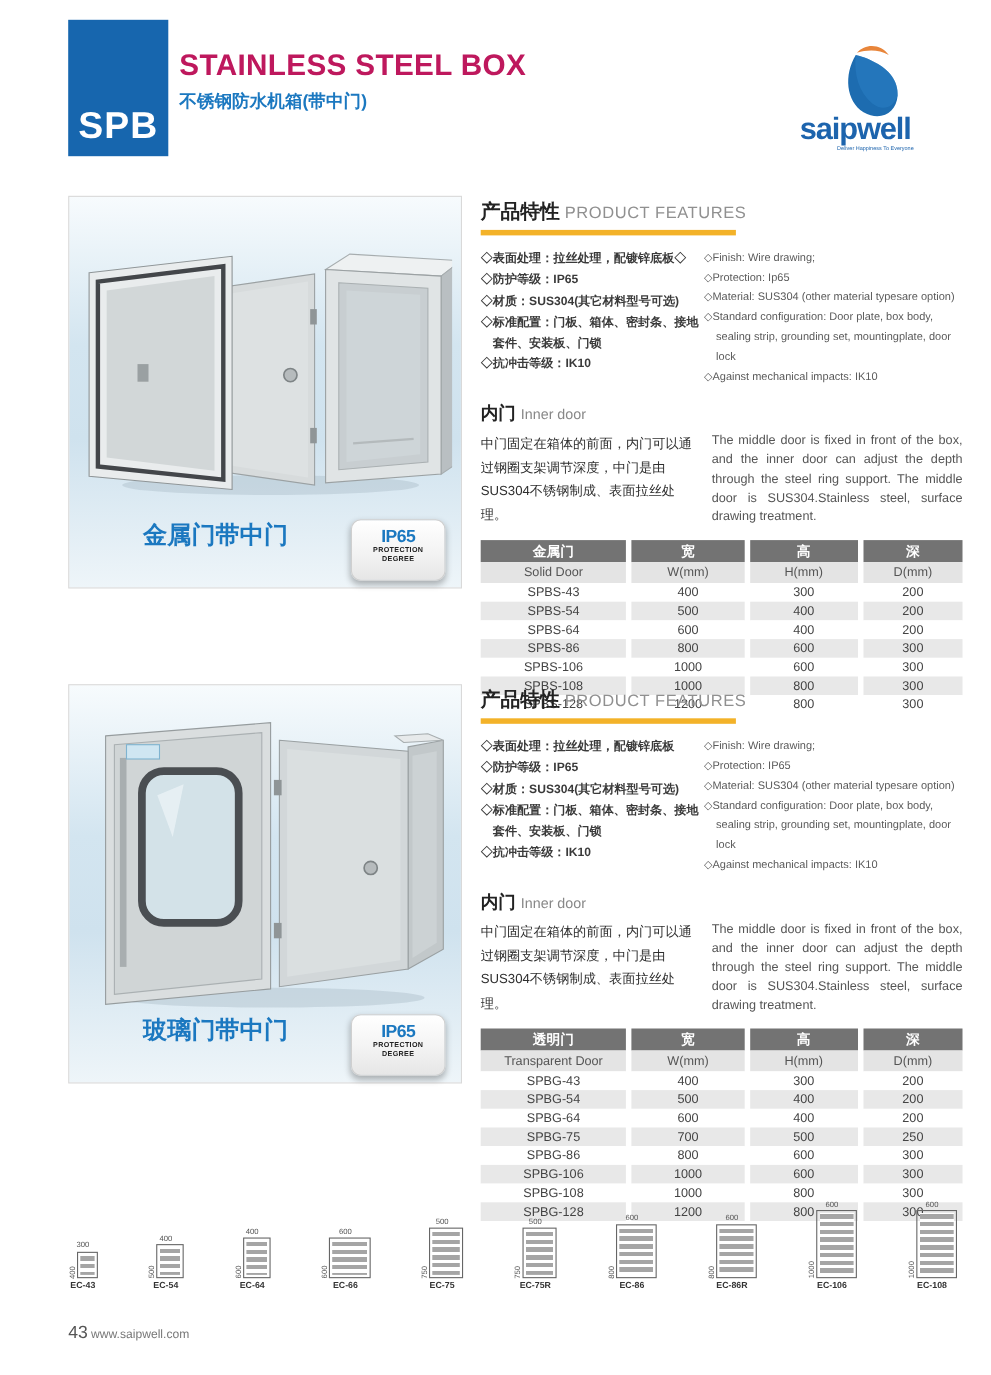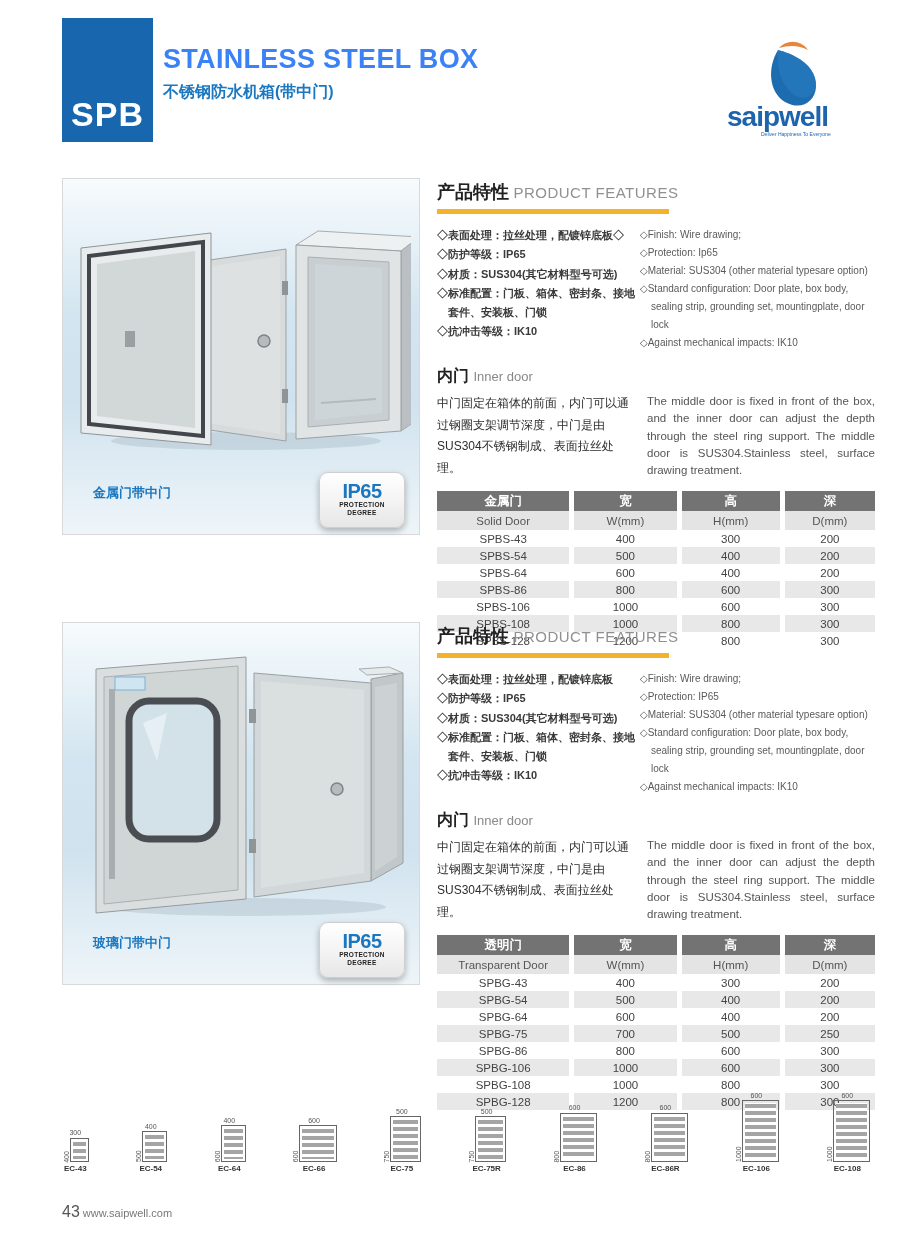--- a/index.html
+++ b/index.html
@@ -5,38 +5,38 @@
   * { margin:0; padding:0; box-sizing:border-box; }
   body { background:#ffffff; font-family:"Liberation Sans", sans-serif; }
   .page { position:relative; width:901px; height:1250px; background:#ffffff; overflow:hidden; }
 
   
   .header { position:absolute; left:62px; top:18px; width:810px; height:140px; }
   .spb-box { position:absolute; left:0; top:0; width:91px; height:124px; background:#1766ae;
              display:flex; align-items:flex-end; justify-content:center; padding-bottom:8px; }
   .spb-box span { color:#fff; font-size:34px; font-weight:bold; letter-spacing:1px; }
   .titles { position:absolute; left:101px; top:26px; }
-  .title-en { font-size:27px; font-weight:bold; color:#3b82f6; line-height:1.12; letter-spacing:0.3px; }
+  .title-en { font-size:27px; font-weight:bold; color:#be185d; line-height:1.12; letter-spacing:0.3px; }
   .title-cn { font-size:16px; font-weight:bold; color:#1b78c0; margin-top:8px; }
   .logo { position:absolute; right:16px; top:20px; width:135px; height:105px; }
 
   
   .product-section { position:absolute; left:62px; width:813px; }
   .sec1 { top:178px; height:420px; }
   .sec2 { top:622px; height:420px; }
   .img-frame { position:absolute; left:0; top:0; width:358px; border:1px solid #d9d9d9;
                background:linear-gradient(180deg,#f7fbfd 0%,#d3e5f0 38%,#cfe2ee 62%,#eef5f9 100%); }
   .sec1 .img-frame { height:357px; }
   .sec2 .img-frame { height:363px; }
-  .photo-caption { position:absolute; left:30px; right:120px; bottom:32px; text-align:left;
-                   font-size:13px; font-weight:bold; color:#1b78c0; }
+  .photo-caption { position:absolute; left:30px; right:120px; bottom:32px; text-align:center;
+                   font-size:22px; font-weight:bold; color:#1b78c0; }
   .ip-badge { position:absolute; right:14px; bottom:6px; width:86px; height:56px; border-radius:9px;
               background:linear-gradient(180deg,#ffffff 0%,#f3f3f3 55%,#e6e6e6 100%);
               border:1px solid #cfcfcf; box-shadow:0 3px 6px rgba(0,0,0,0.28); text-align:center; }
-  .ip-rating { font-size:20px; font-weight:bold; color:#1b78c0; line-height:1; margin-top:8px; letter-spacing:-0.5px; }
+  .ip-rating { font-size:16px; font-weight:bold; color:#1b78c0; line-height:1; margin-top:8px; letter-spacing:-0.5px; }
   .ip-sub { font-size:6.5px; font-weight:bold; color:#222; letter-spacing:0.3px; line-height:1.3; }
 
   .content { position:absolute; left:375px; top:0; width:438px; }
   .sec-heading { margin-top:2px; }
   .h-cn { font-size:18px; font-weight:bold; color:#222; }
   .h-en { font-size:15px; color:#909090; letter-spacing:0.5px; }
   .yellow-bar { width:232px; height:5px; background:#f3b229; margin-top:5px; }
 
   .feat-cols { display:flex; margin-top:12px; }
   .feat-col.cn { width:203px; }

